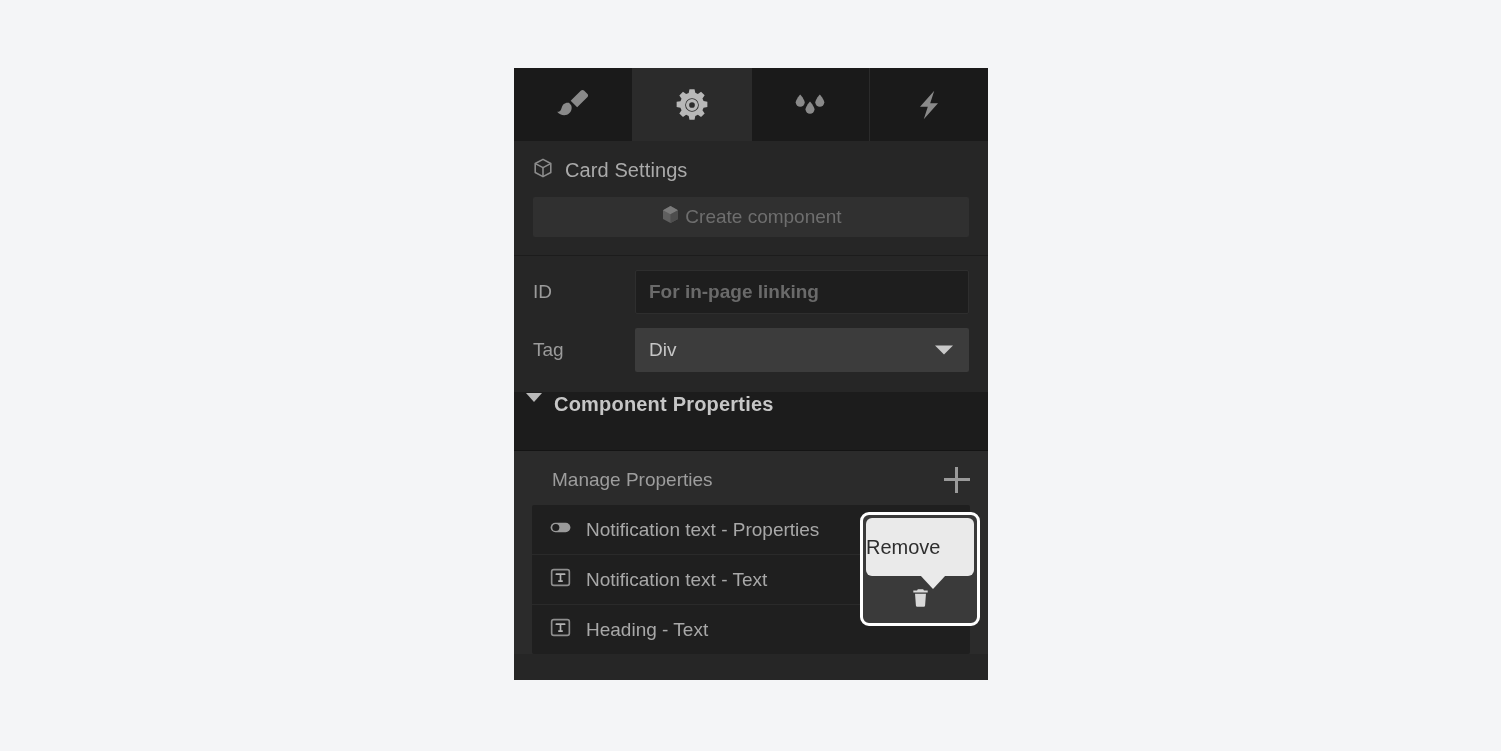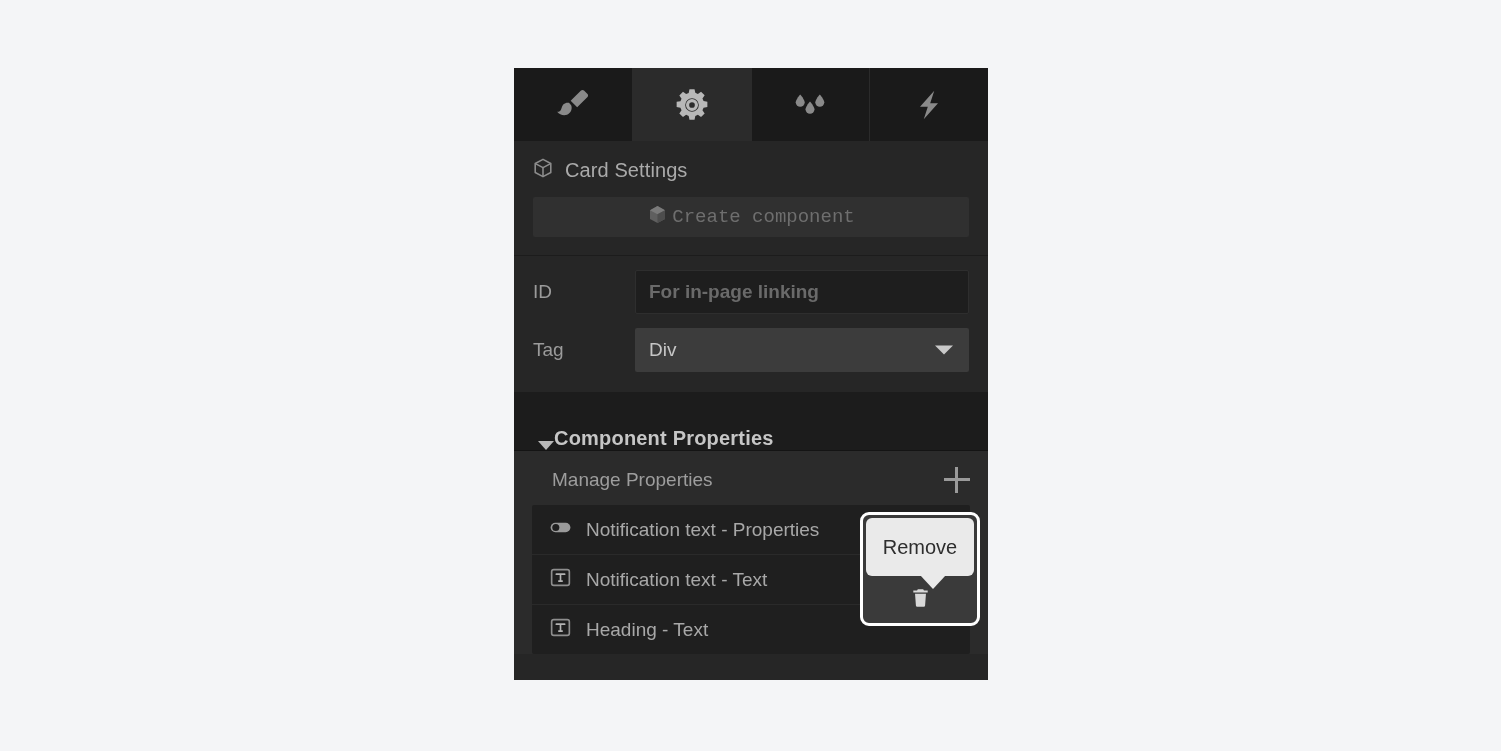--- a/index.html
+++ b/index.html
@@ -70,21 +70,21 @@
   
   .create-wrap { padding: 14px 19px 18px 19px; }
   .create-btn {
     height: 40px;
     width: 100%;
     background: #303030;
     border: none;
     border-radius: 2px;
     color: #6e6e6e;
     font-size: 19px;
-    font-family: Liberation Mono, monospace;
+    font-family: Liberation Sans, sans-serif;
     display: flex;
     align-items: center;
     justify-content: center;
     gap: 4px;
     cursor: pointer;
     padding: 0;
   }
 
   
   .fields { padding: 14px 19px 16px 19px; }
@@ -142,22 +142,23 @@
     border-left: 9px solid transparent;
     border-right: 9px solid transparent;
     border-top: 9px solid #c9c9c9;
   }
 
   
   .group-head {
     background: #1c1c1c;
     height: 57px;
     display: flex;
-    align-items: flex-end;
-    padding: 0 24px;
+    align-items: flex-start;
+    padding: 0 12px;
+    gap: 12px;
     cursor: pointer;
     border-bottom: 1px solid #141414;
   }
   .group-caret {
     width: 0; height: 0;
     border-left: 8px solid transparent;
     border-right: 8px solid transparent;
     border-top: 9px solid #b9b9b9;
   }
   .group-title {
@@ -239,21 +240,20 @@
   #tooltip {
     position: absolute;
     left: 866px;
     top: 518px;
     width: 108px;
     height: 58px;
     background: #eaeaea;
     border-radius: 6px;
     display: flex;
     align-items: center;
-    justify-content: center;
     z-index: 50;
   }
   #tooltip .tip-text {
     color: #2e2e2e;
     font-size: 20px;
     line-height: 1;
   }
   #tooltip .tip-arrow {
     position: absolute;
     bottom: -13px;

